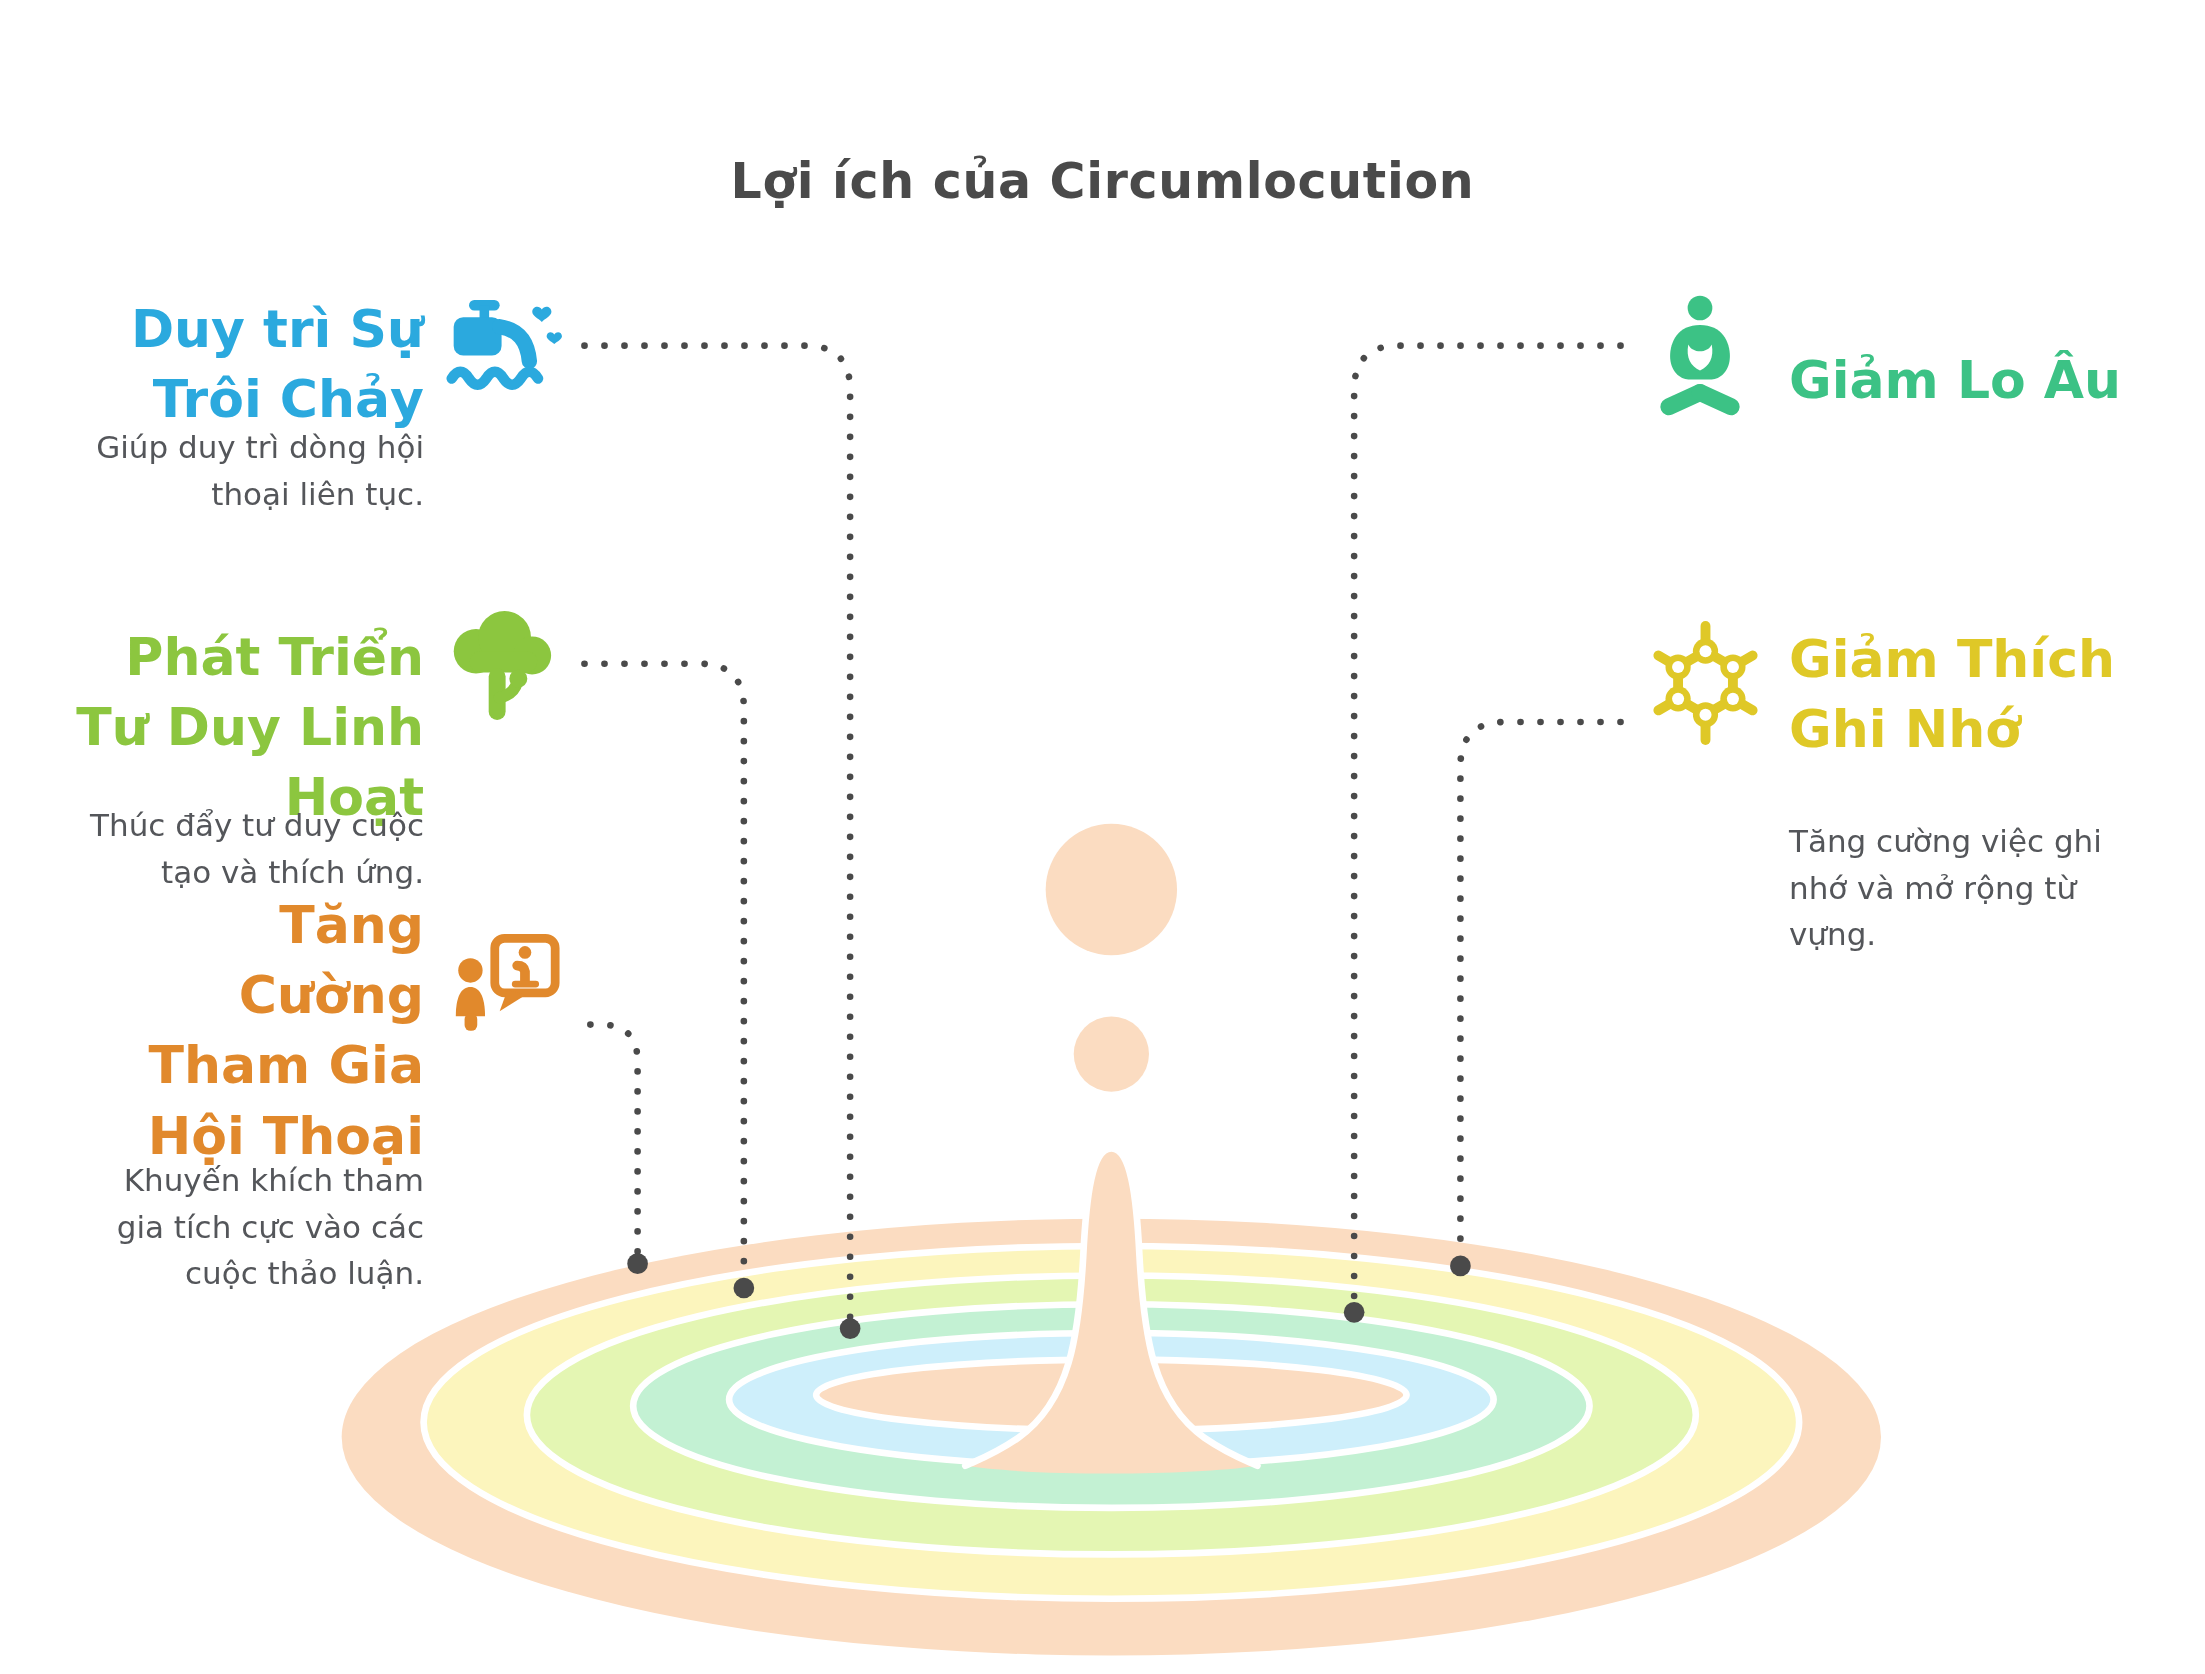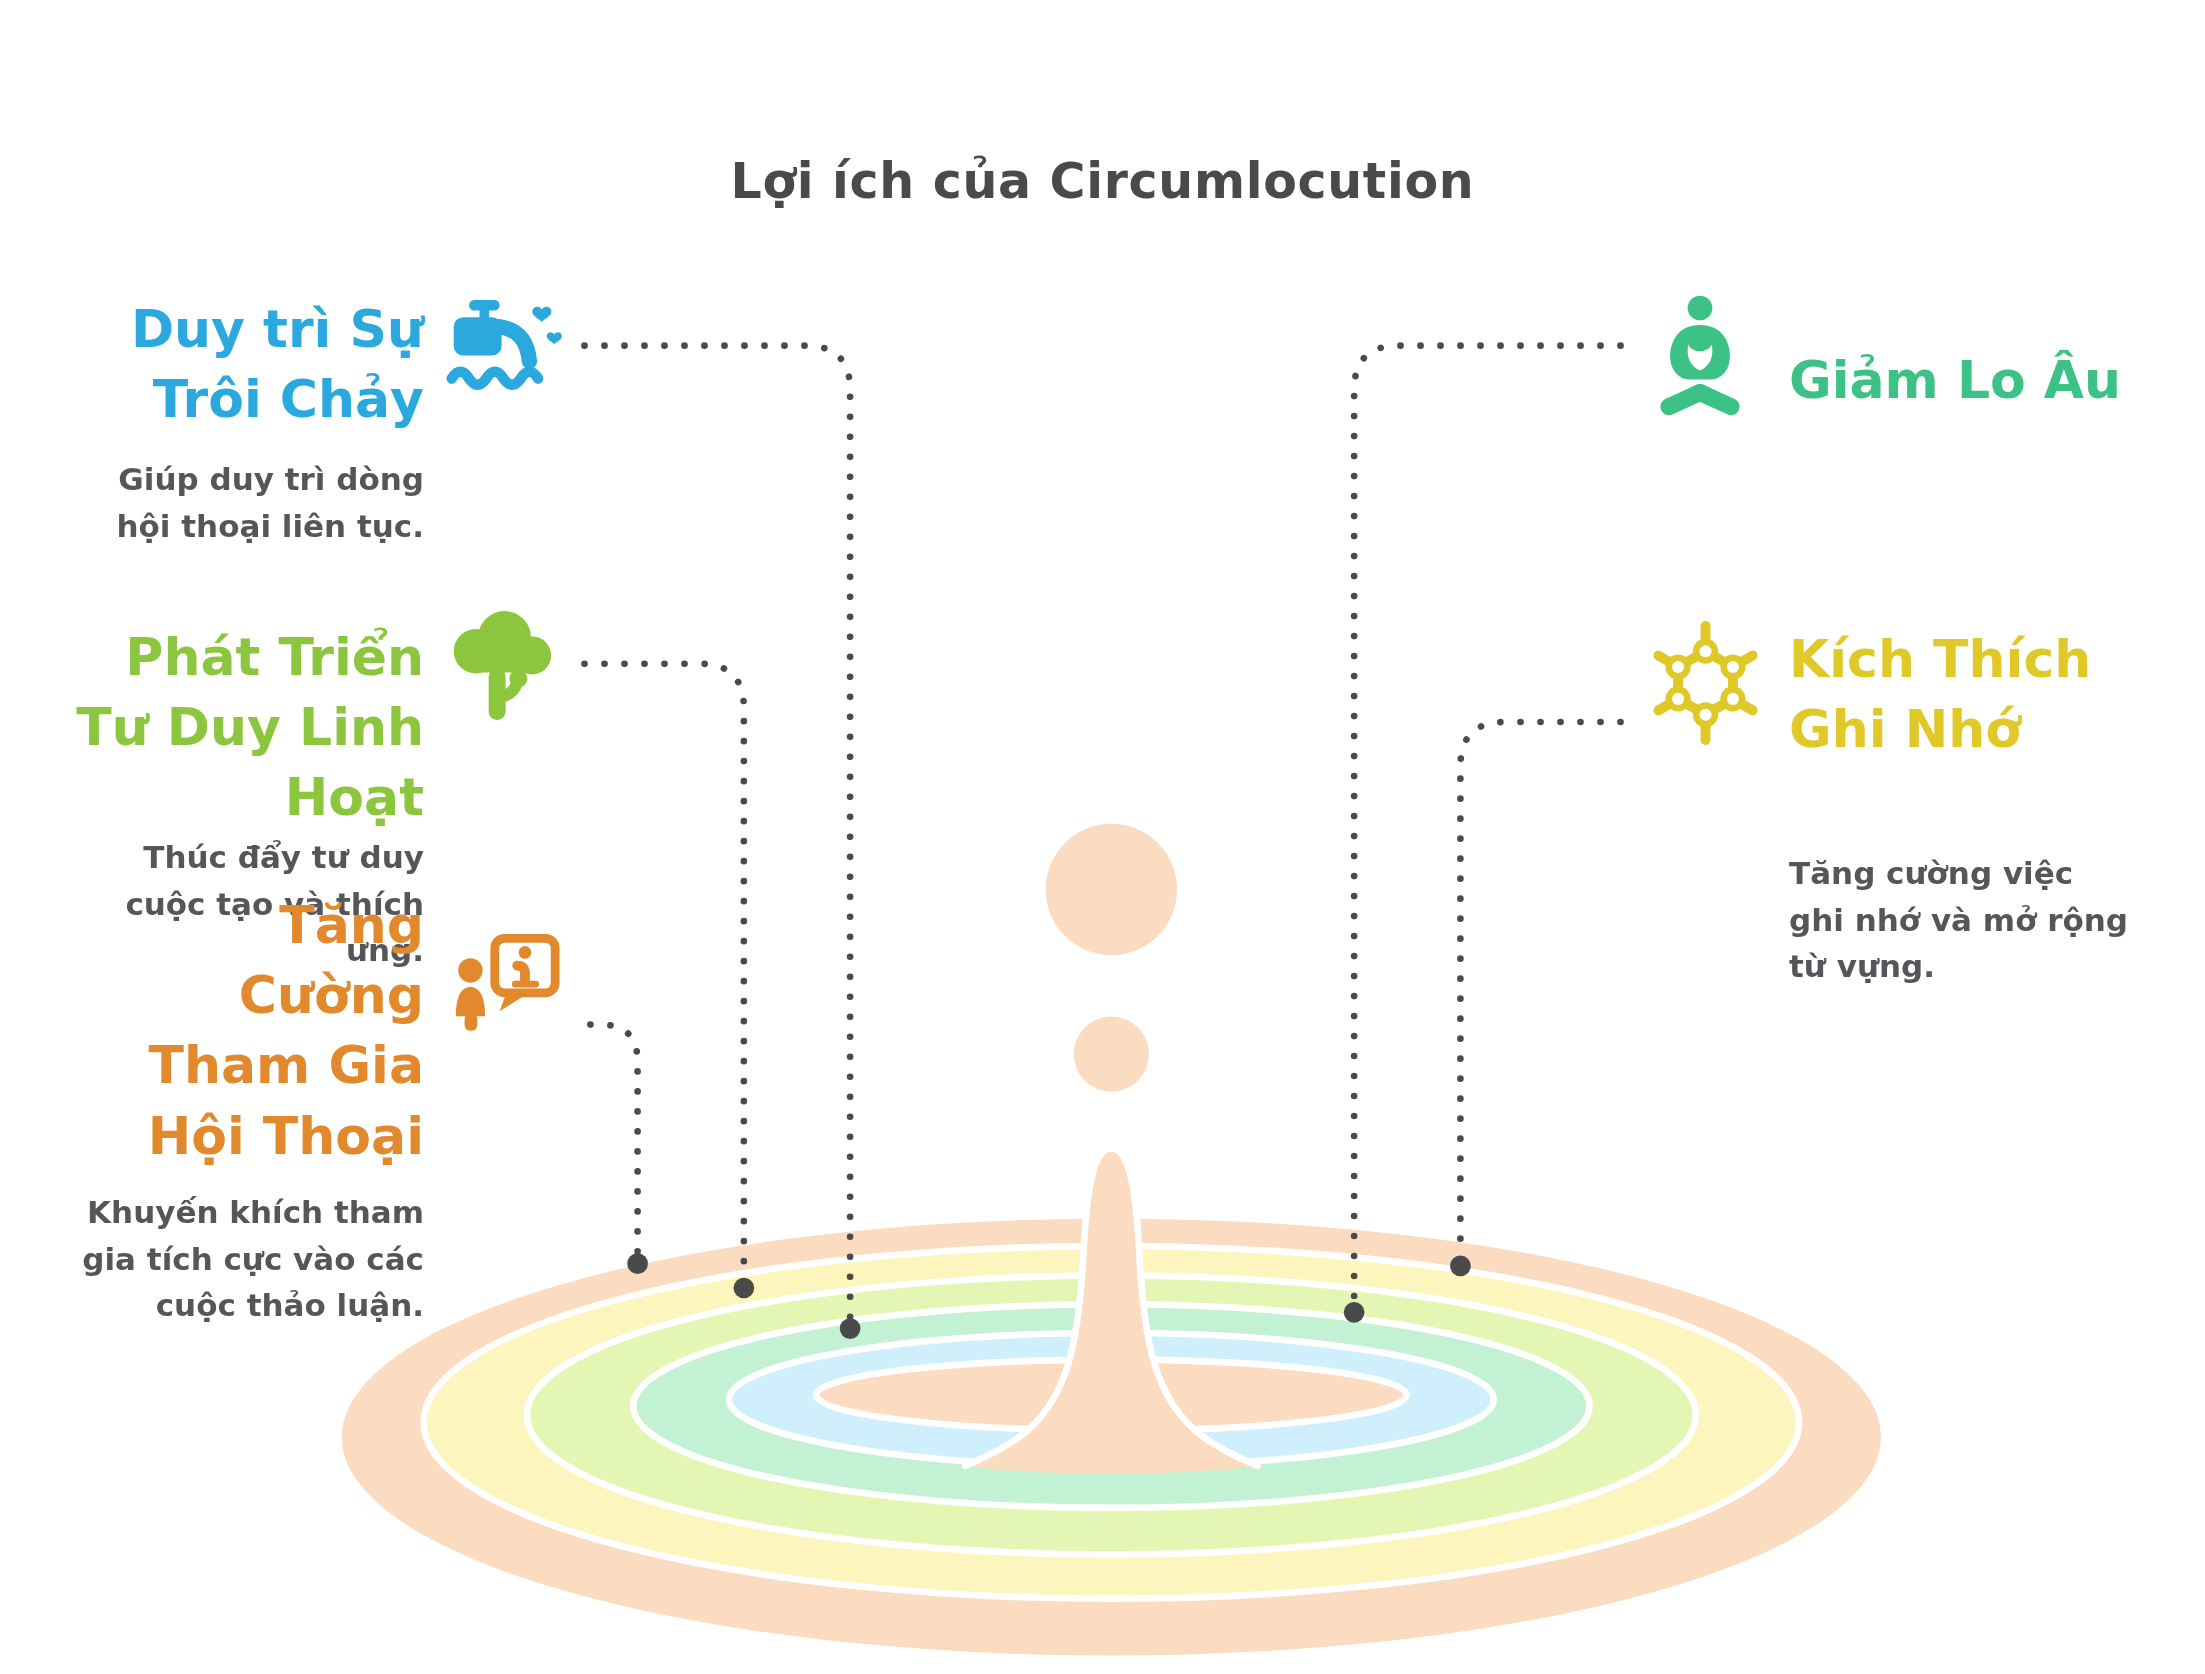--- a/index.html
+++ b/index.html
@@ -26,24 +26,23 @@
   }
   .block { position: absolute; z-index: 4; }
   .item-title {
     font-size: 52px;
     font-weight: 700;
     line-height: 1.35;
     letter-spacing: 0px;
   }
   .item-desc {
     font-size: 31px;
-    font-weight: 700;
+    font-weight: 400;
     line-height: 1.5;
     color: #54565A;
-    margin-top: 32px;
   }
   .t-right { text-align: right; }
   .t-left  { text-align: left; }
   .icon-box { position: absolute; z-index: 4; }
   .icon-box svg { width: 100%; height: 100%; display: block; }
   svg { overflow: visible; }
 </style>
 </head>
 <body>
 
@@ -145,21 +144,21 @@
   <div class="icon-box" style="left: 1661px; top: 295px; width: 78px; height: 130px; color: rgb(60, 194, 133);">
     <svg viewBox="0 0 60 100" fill="currentColor">
       <circle cx="30" cy="10" r="9.5"></circle>
       <path d="M30 23 C 13 23 7 36 7 47 C 7 59 15 65 21 65 L 39 65 C 45 65 53 59 53 47 C 53 36 47 23 30 23 Z"></path>
       <path d="M21 38 C 19 48 23 55 30 58 C 37 55 41 48 39 38 C 36 45 24 45 21 38 Z" fill="#FFFFFF"></path>
       <path d="M6 86 L30 75" stroke="currentColor" stroke-width="13" stroke-linecap="round" fill="none"></path>
       <path d="M54 86 L30 75" stroke="currentColor" stroke-width="13" stroke-linecap="round" fill="none"></path>
     </svg>
   </div>
 
-  <div class="block item-title t-left" style="left: 1789px; top: 624px; width: 369px; color: rgb(223, 200, 39);">Kích Thích Ghi Nhớ</div>
+  <div class="block item-title t-left" style="left: 1789px; top: 624px; width: 369px; color: rgb(223, 200, 39);">Giảm Thích Ghi Nhớ</div>
   <div class="block item-desc t-left" style="left: 1789px; top: 818px; width: 343px; color: rgb(84, 86, 90);">Tăng cường việc ghi nhớ và mở rộng từ vựng.</div>
   <div class="icon-box" style="left: 1656px; top: 615px; width: 99px; height: 148px; color: rgb(223, 200, 39);">
     <svg viewBox="0 0 90 135">
       <g fill="none" stroke="currentColor" stroke-width="9" stroke-linecap="round">
         <path d="M45 33 L70 47.5 L70 76.5 L45 91 L20 76.5 L20 47.5 Z"></path>
         <path d="M45 33 L45 10"></path>
         <path d="M45 91 L45 114"></path>
         <path d="M70 47.5 L88 37"></path>
         <path d="M70 76.5 L88 87"></path>
         <path d="M20 47.5 L2 37"></path>

